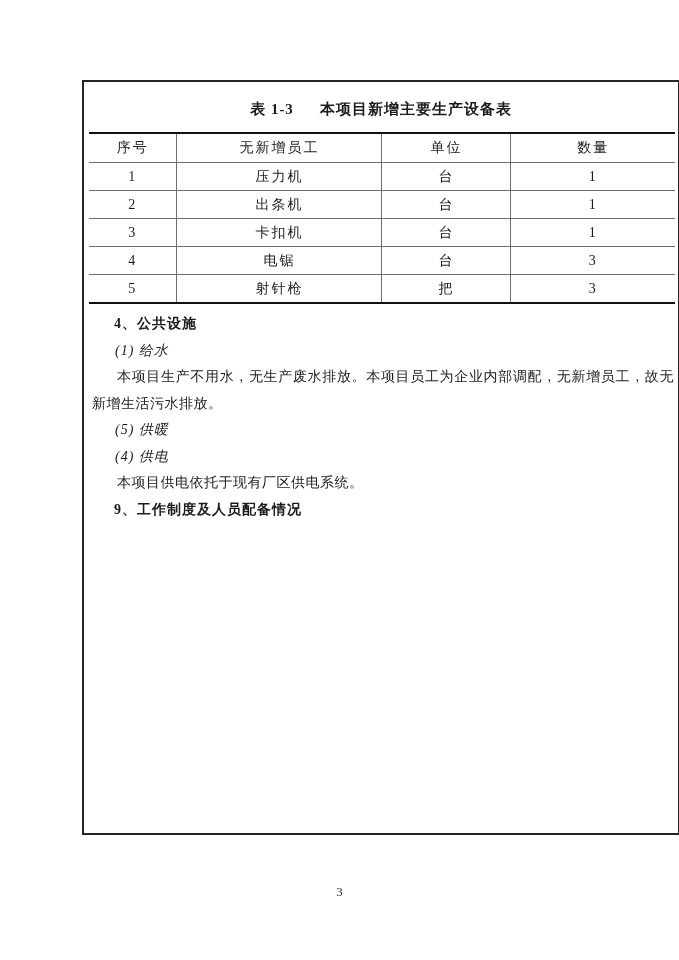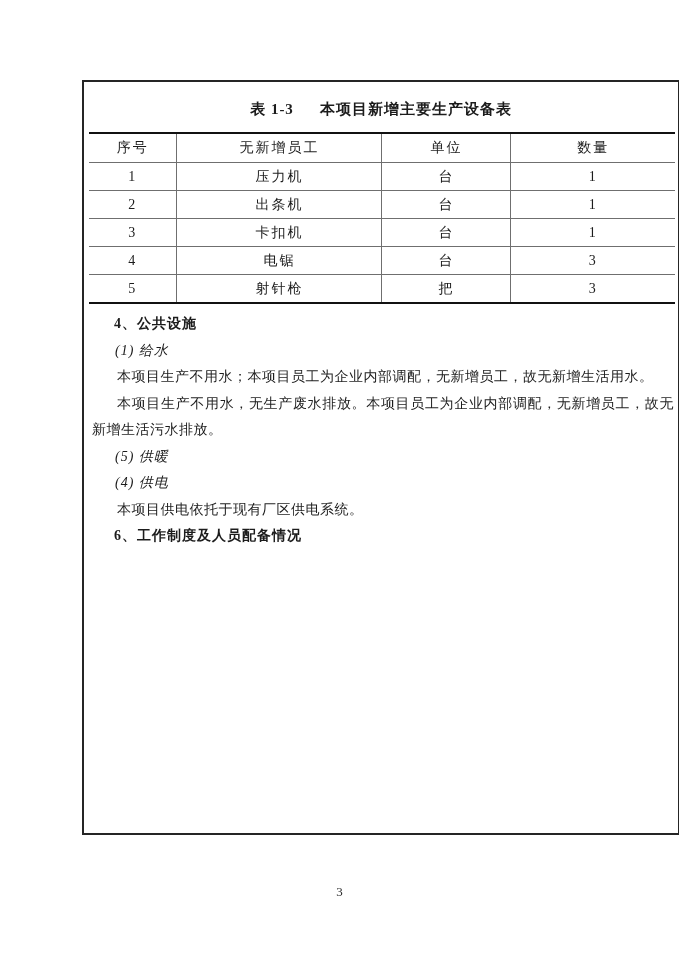--- a/index.html
+++ b/index.html
@@ -155,25 +155,24 @@
           <td>射针枪</td>
           <td>把</td>
           <td>3</td>
         </tr>
       </tbody>
     </table>
 
     <div class="doc-content">
       <div class="block-heading">4、公共设施</div>
       <div class="block-sub">(1) 给水</div>
-      <div class="block-p">本项目生产不用水；本项目员工为企业内部调配，无新增员工，故无新增生活用水。</div>
       <div class="block-p">本项目生产不用水，无生产废水排放。本项目员工为企业内部调配，无新增员工，故无新增生活污水排放。</div>
       <div class="block-sub">(5) 供暖</div>
       <div class="block-sub">(4) 供电</div>
       <div class="block-p">本项目供电依托于现有厂区供电系统。</div>
-      <div class="block-heading">6、工作制度及人员配备情况</div>
+      <div class="block-heading">9、工作制度及人员配备情况</div>
     </div>
 
   </div>
 
   <div class="page-number">3</div>
 
 </div>
 
 </body></html>

